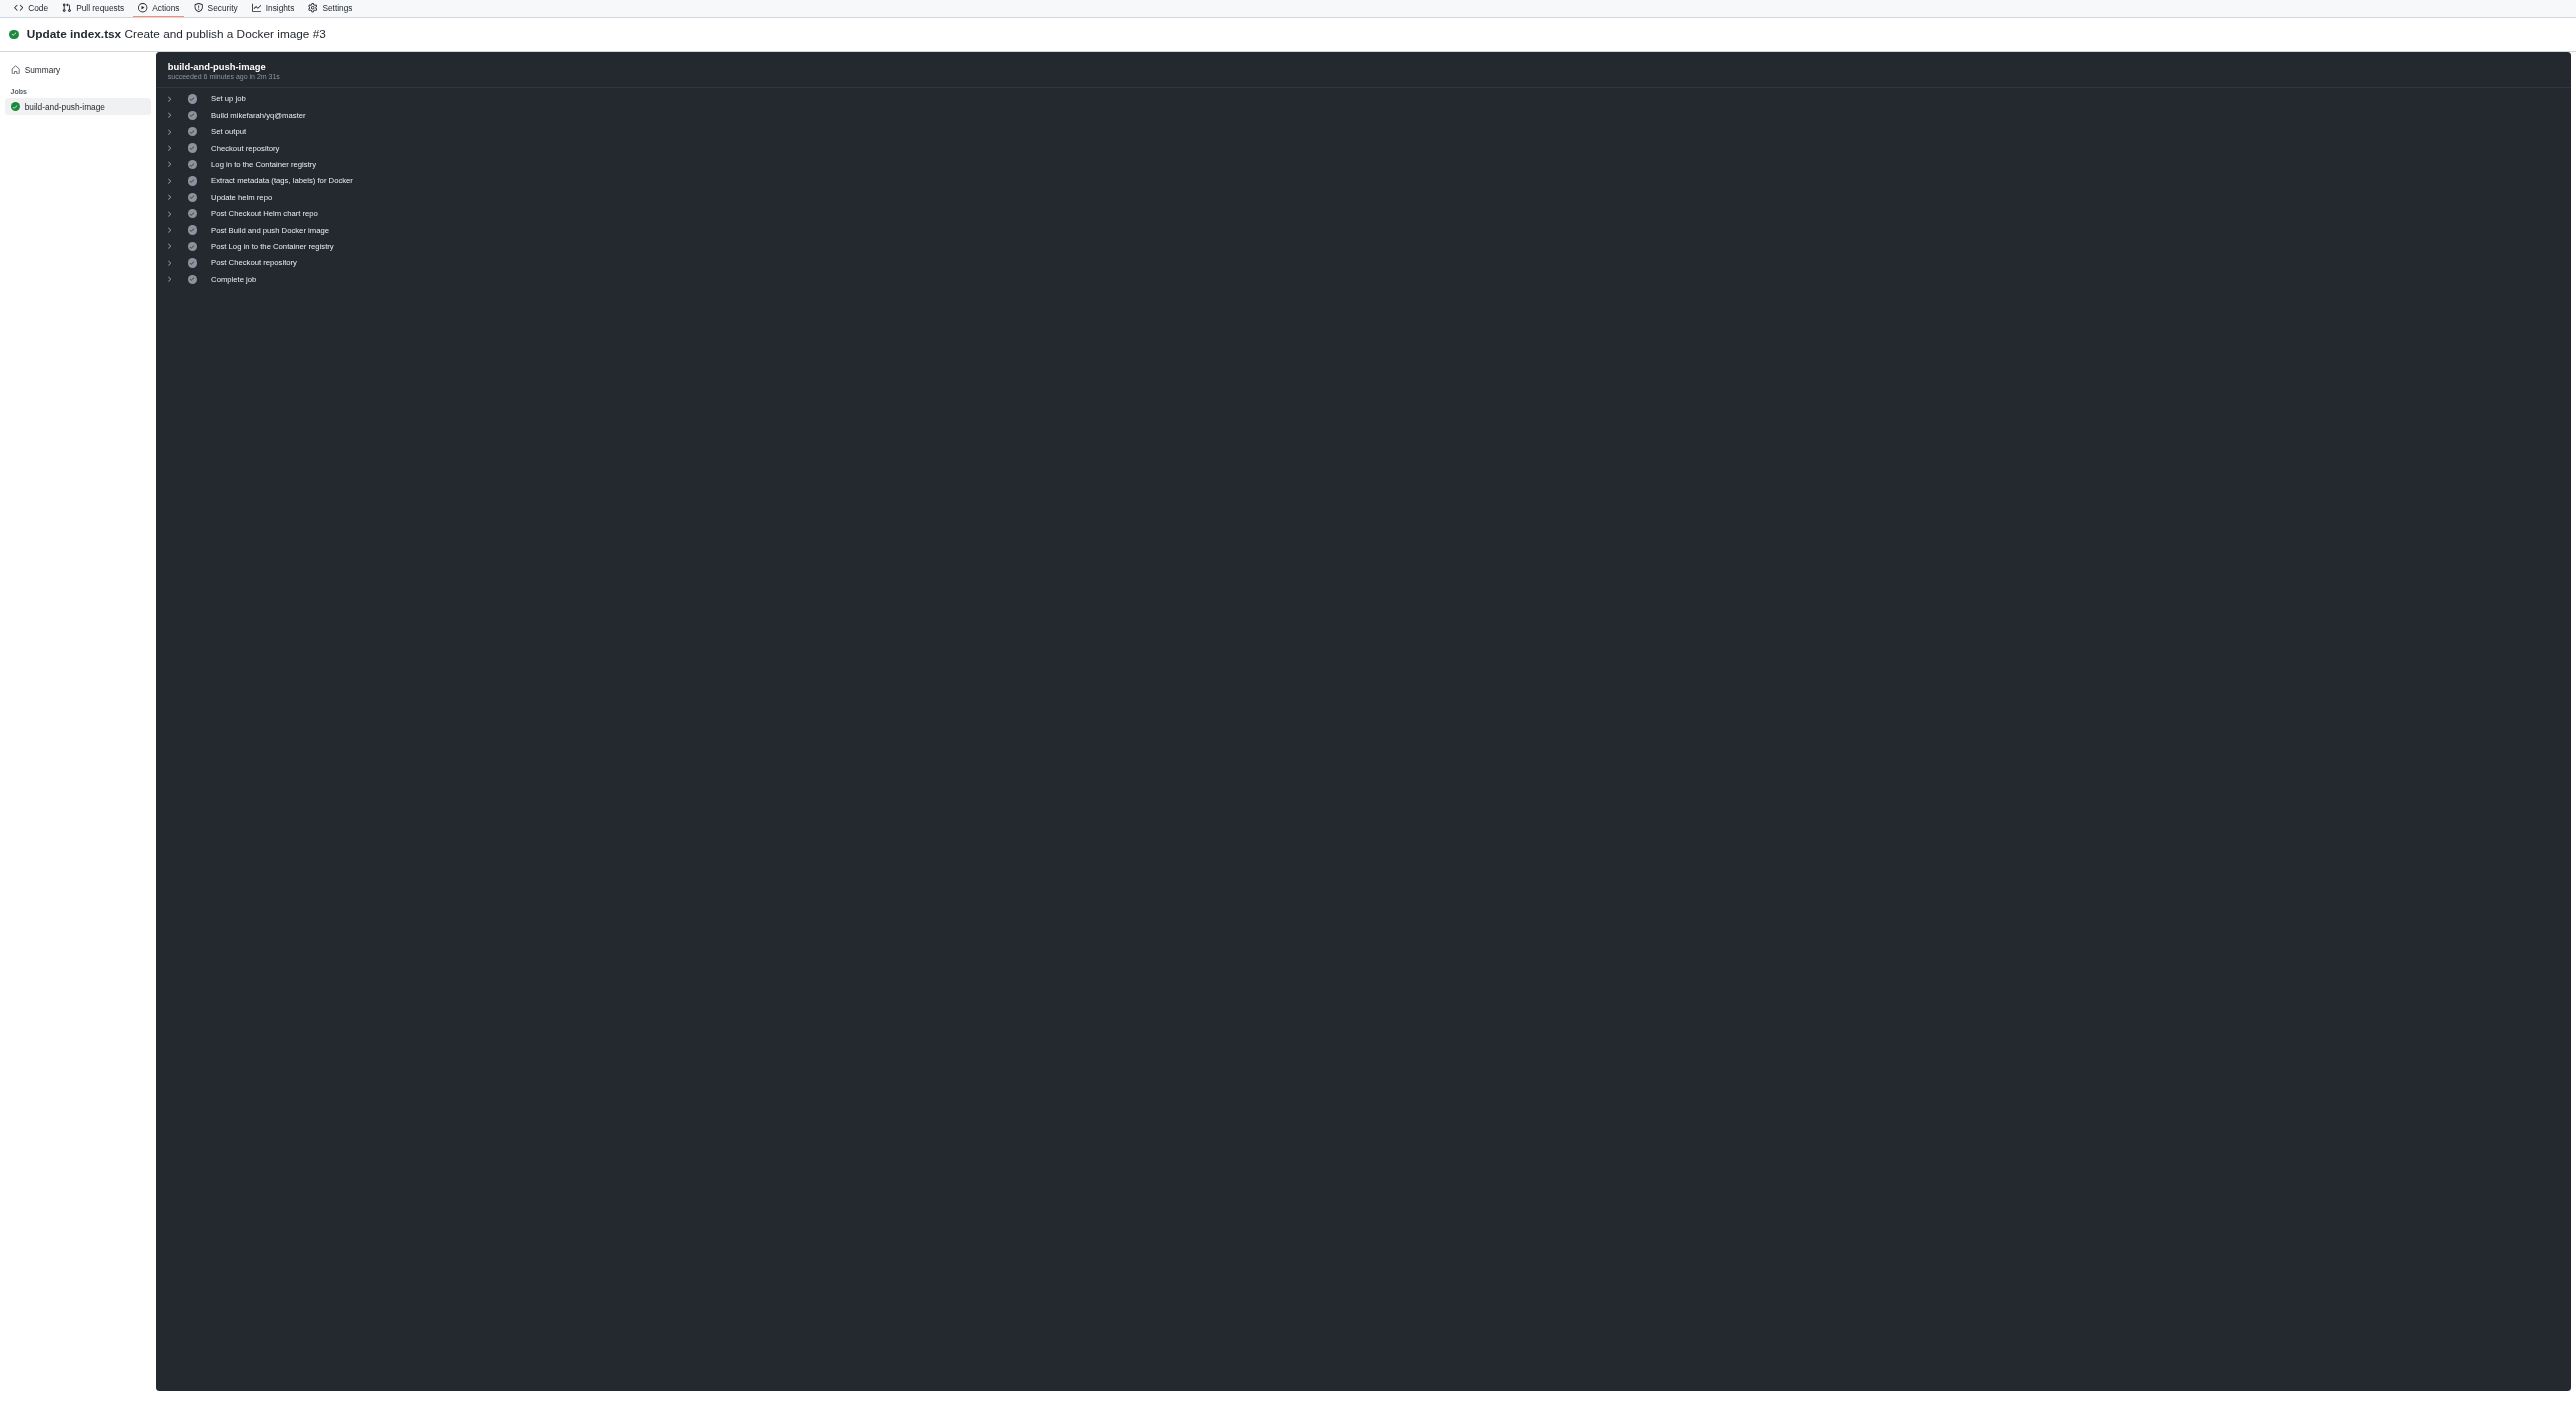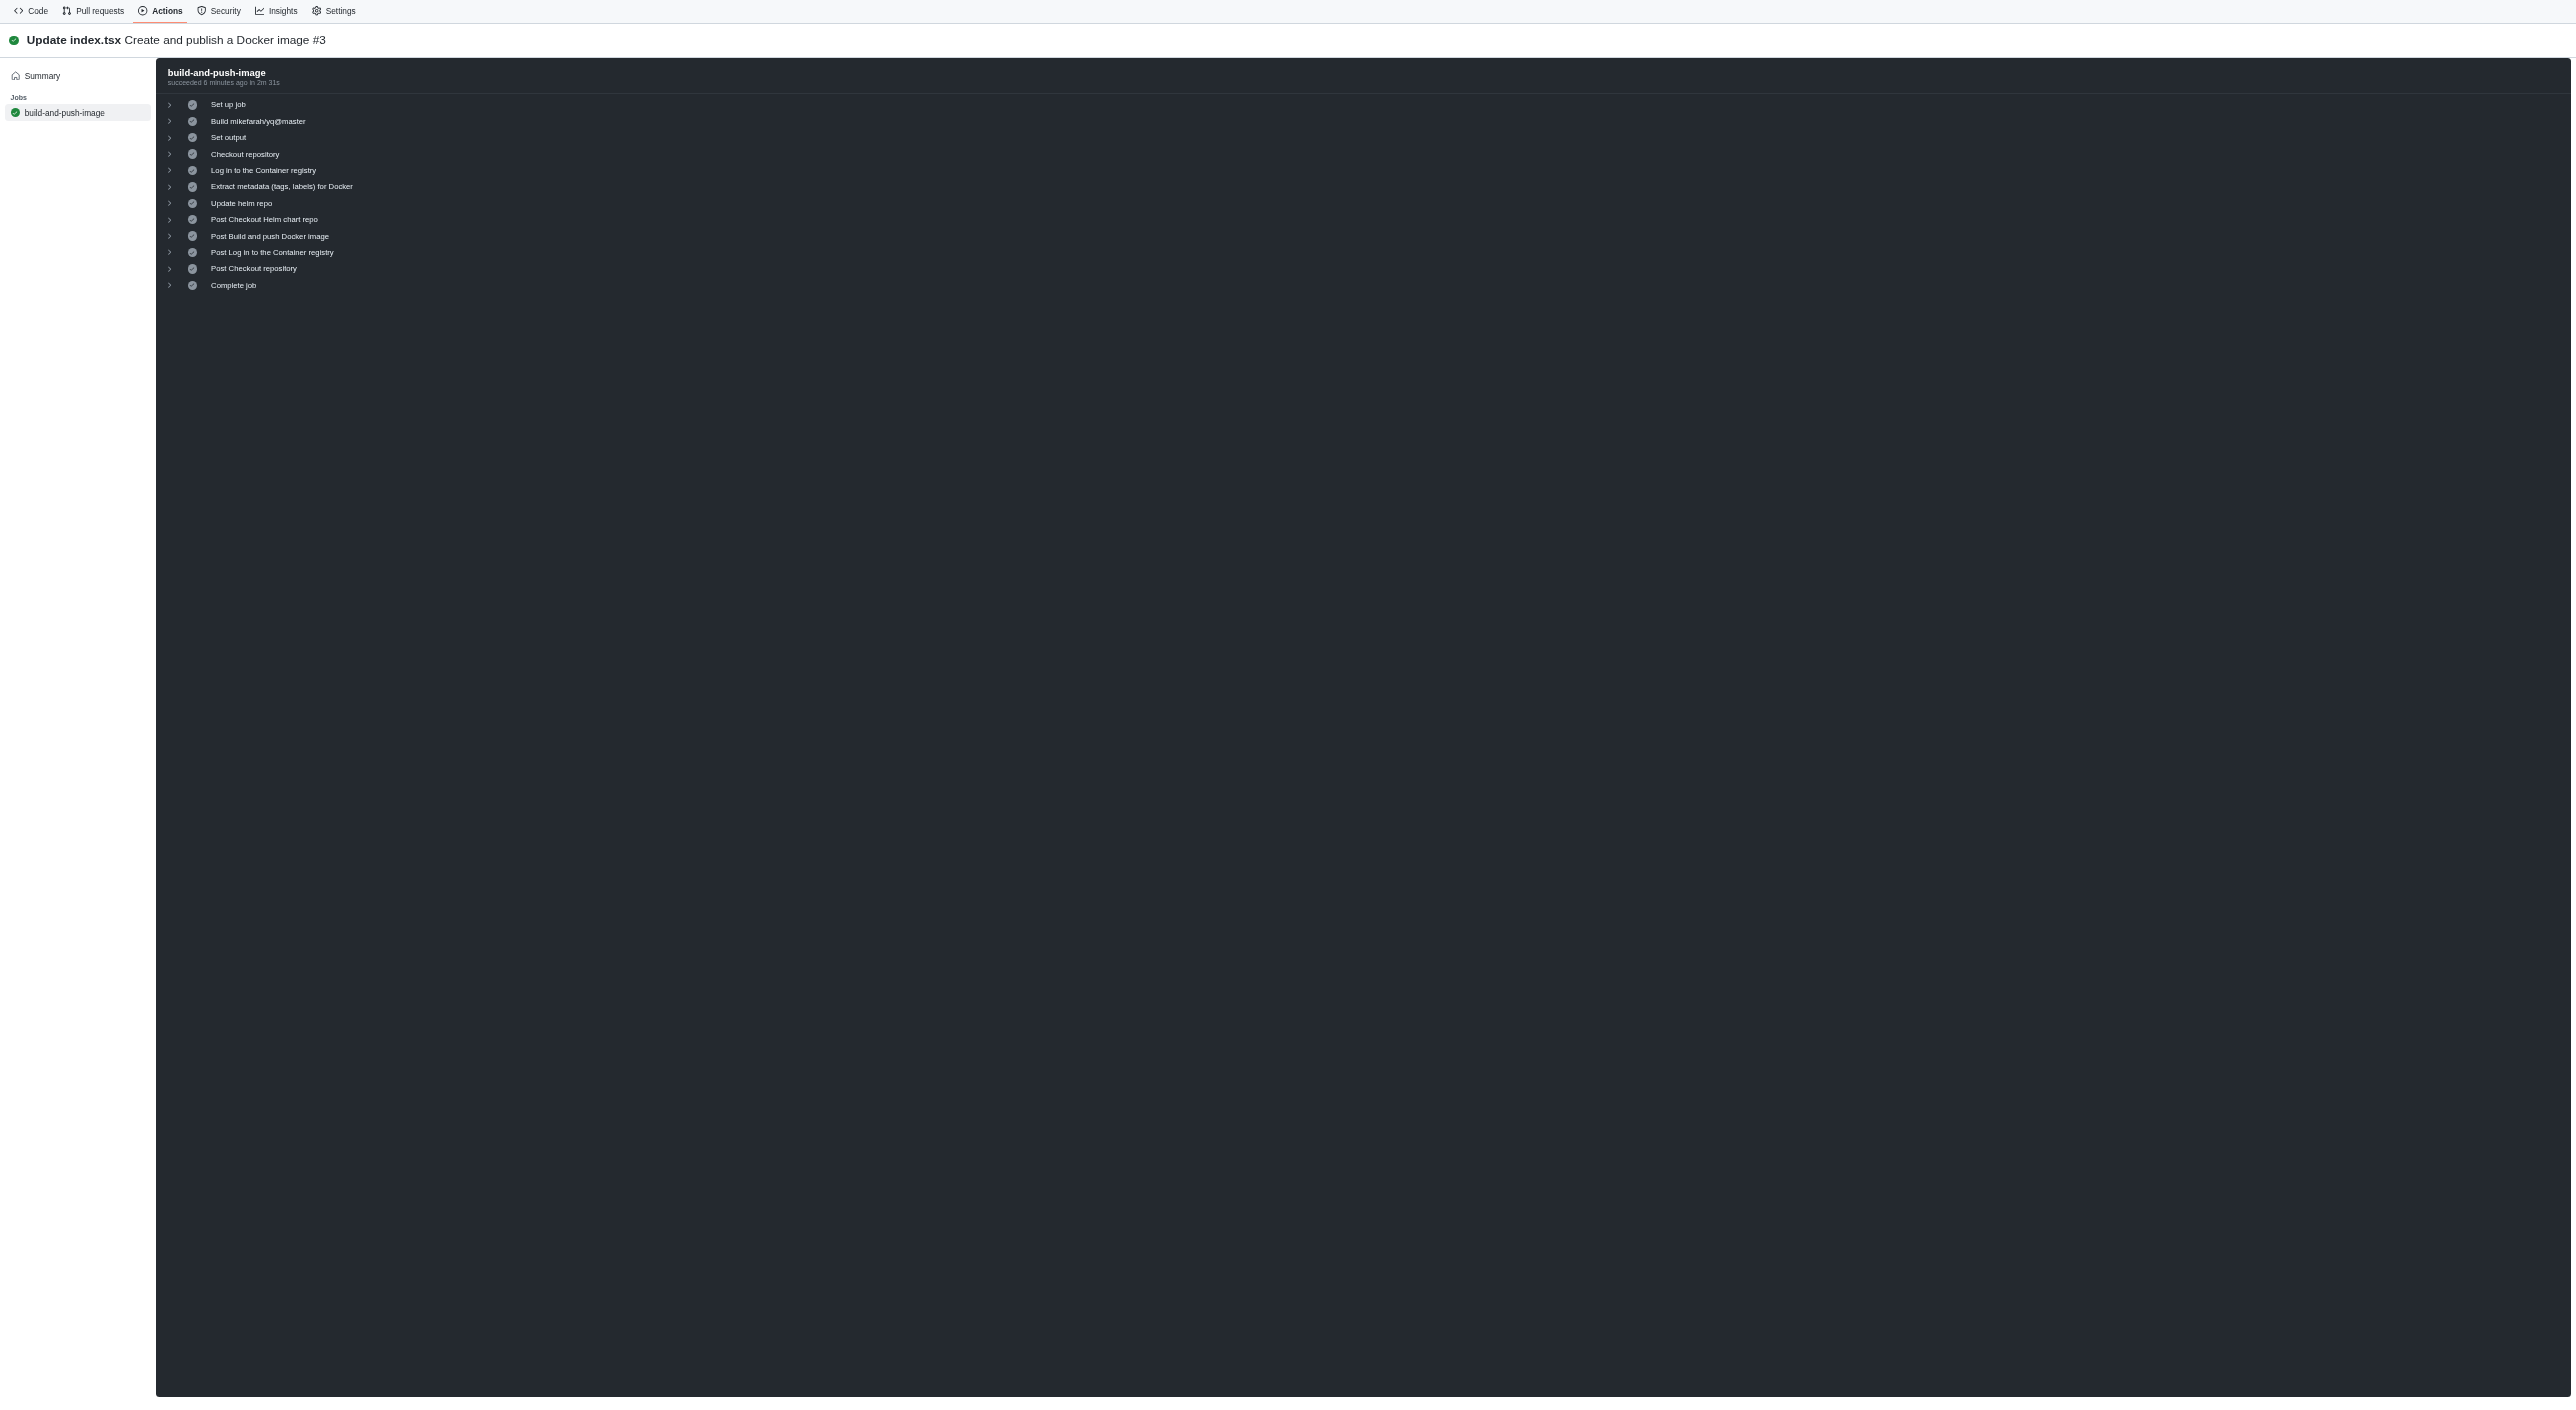--- a/index.html
+++ b/index.html
@@ -11,36 +11,36 @@
   }
 
   
   .repo-nav {
     display: flex;
     align-items: center;
     gap: 4.7px;
     padding: 0 9.4px;
     background: #f6f8fa;
     border-bottom: 0.6px solid #d0d7de;
-    height: 24px;
+    height: 18px;
   }
   .repo-nav-item {
     display: flex;
     align-items: center;
     gap: 4.7px;
     padding: 0 4.7px;
     height: 100%;
     color: #24292f;
     cursor: pointer;
     font-size: 8.3px;
     border-bottom: 1.2px solid transparent;
   }
   .repo-nav-item.active {
     border-bottom: 1.2px solid #fd8c73;
-    font-weight: 700;
+    font-weight: 400;
   }
   .repo-nav-item svg { fill: currentColor; }
 
   
   .run-header {
     display: flex;
     align-items: center;
     gap: 8px;
     padding: 9.4px 9.4px;
     border-bottom: 0.6px solid #d0d7de;

